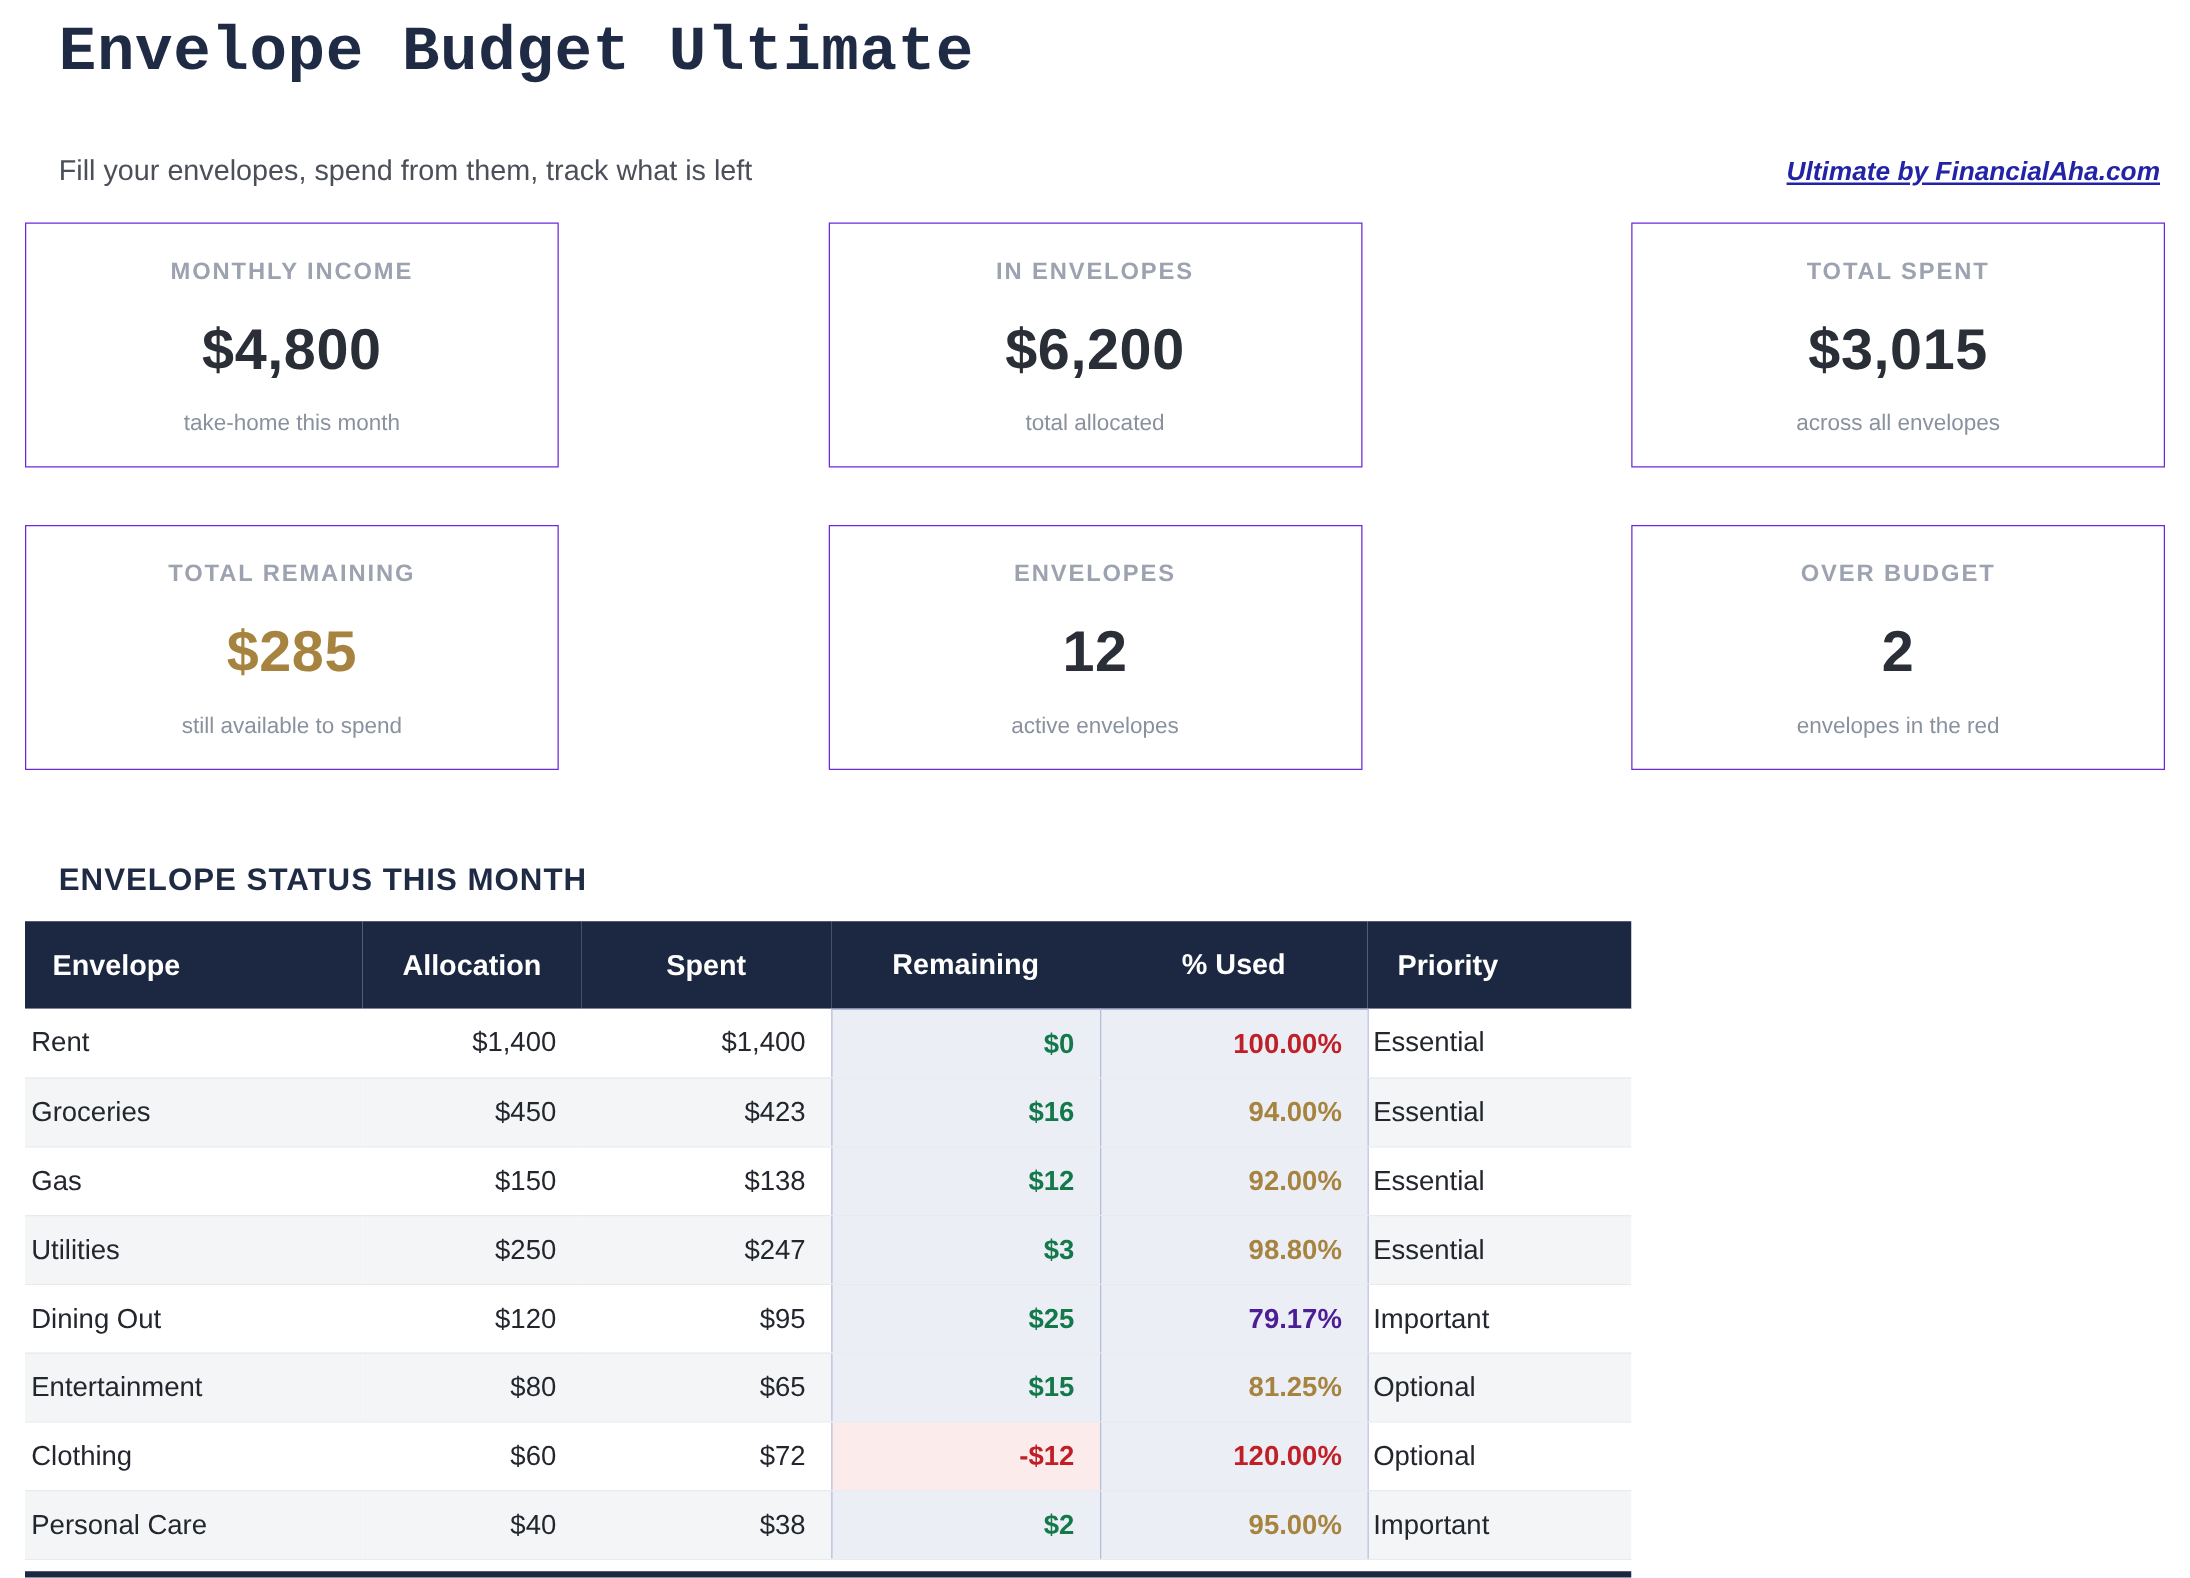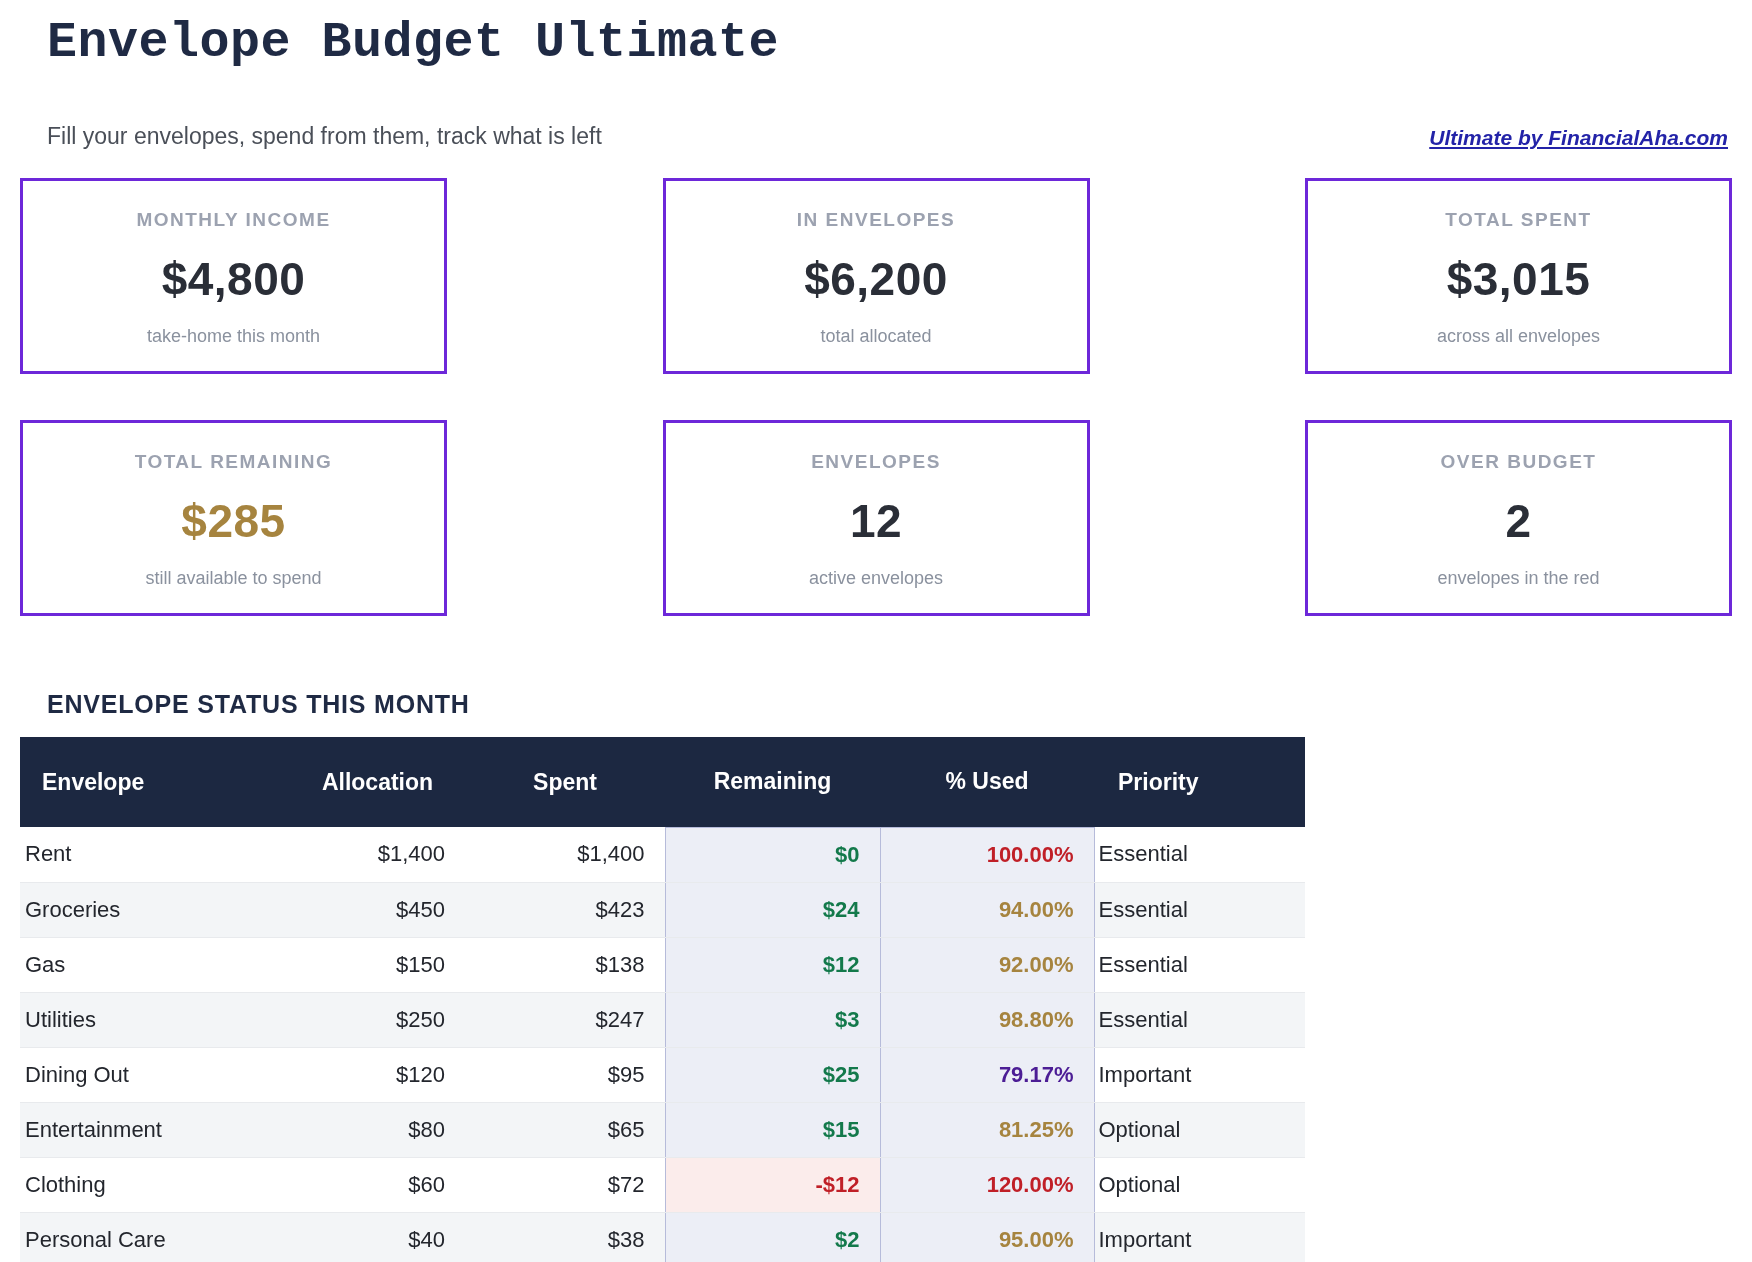--- a/index.html
+++ b/index.html
@@ -31,21 +31,21 @@
   
   .cards-grid {
     margin-top: 28px;
     display: grid;
     grid-template-columns: 427px 427px 427px;
     justify-content: space-between;
     row-gap: 46px;
   }
   .stat-card {
     height: 196px; background: #ffffff;
-    border: 3px solid #6d28d9;
+    border: 1px solid #6d28d9;
     display: flex; flex-direction: column; justify-content: space-between;
     align-items: center; text-align: center;
     padding: 28px 10px 24px 10px;
   }
   .stat-label {
     font-size: 19px; font-weight: 700; letter-spacing: 1.5px;
     color: #9CA2B0;
   }
   .stat-value { font-size: 46px; font-weight: 700; color: #2A2E37; letter-spacing: 0.5px; }
   .stat-value.gold { color: #A6843F; }
@@ -66,21 +66,21 @@
   }
   .col-envelope  { width: 270px; }
   .col-alloc     { width: 175px; }
   .col-spent     { width: 200px; }
   .col-remaining { width: 215px; }
   .col-pct       { width: 214px; }
   .col-priority  { width: 211px; }
 
   .envelope-table thead th {
     background: #1C2841; color: #ffffff;
-    height: 90px; font-size: 23px; font-weight: 700;
+    height: 70px; font-size: 23px; font-weight: 700;
     text-align: center; vertical-align: middle;
   }
   .envelope-table thead th.h-left  { text-align: left; padding-left: 22px; }
   .envelope-table thead th.h-prio  { text-align: left; padding-left: 24px; }
 
   .envelope-table tbody td {
     height: 55px; font-size: 22px; vertical-align: middle;
     border-bottom: 1px solid #E8EAED;
     background: #ffffff;
   }
@@ -179,21 +179,21 @@
           <td class="c-num">$1,400</td>
           <td class="c-num">$1,400</td>
           <td class="c-num c-band t-green">$0</td>
           <td class="c-num c-band t-red">100.00%</td>
           <td class="c-priority">Essential</td>
         </tr>
         <tr>
           <td class="c-envelope">Groceries</td>
           <td class="c-num">$450</td>
           <td class="c-num">$423</td>
-          <td class="c-num c-band t-green">$24</td>
+          <td class="c-num c-band t-green">$16</td>
           <td class="c-num c-band t-gold">94.00%</td>
           <td class="c-priority">Essential</td>
         </tr>
         <tr>
           <td class="c-envelope">Gas</td>
           <td class="c-num">$150</td>
           <td class="c-num">$138</td>
           <td class="c-num c-band t-green">$12</td>
           <td class="c-num c-band t-gold">92.00%</td>
           <td class="c-priority">Essential</td>

